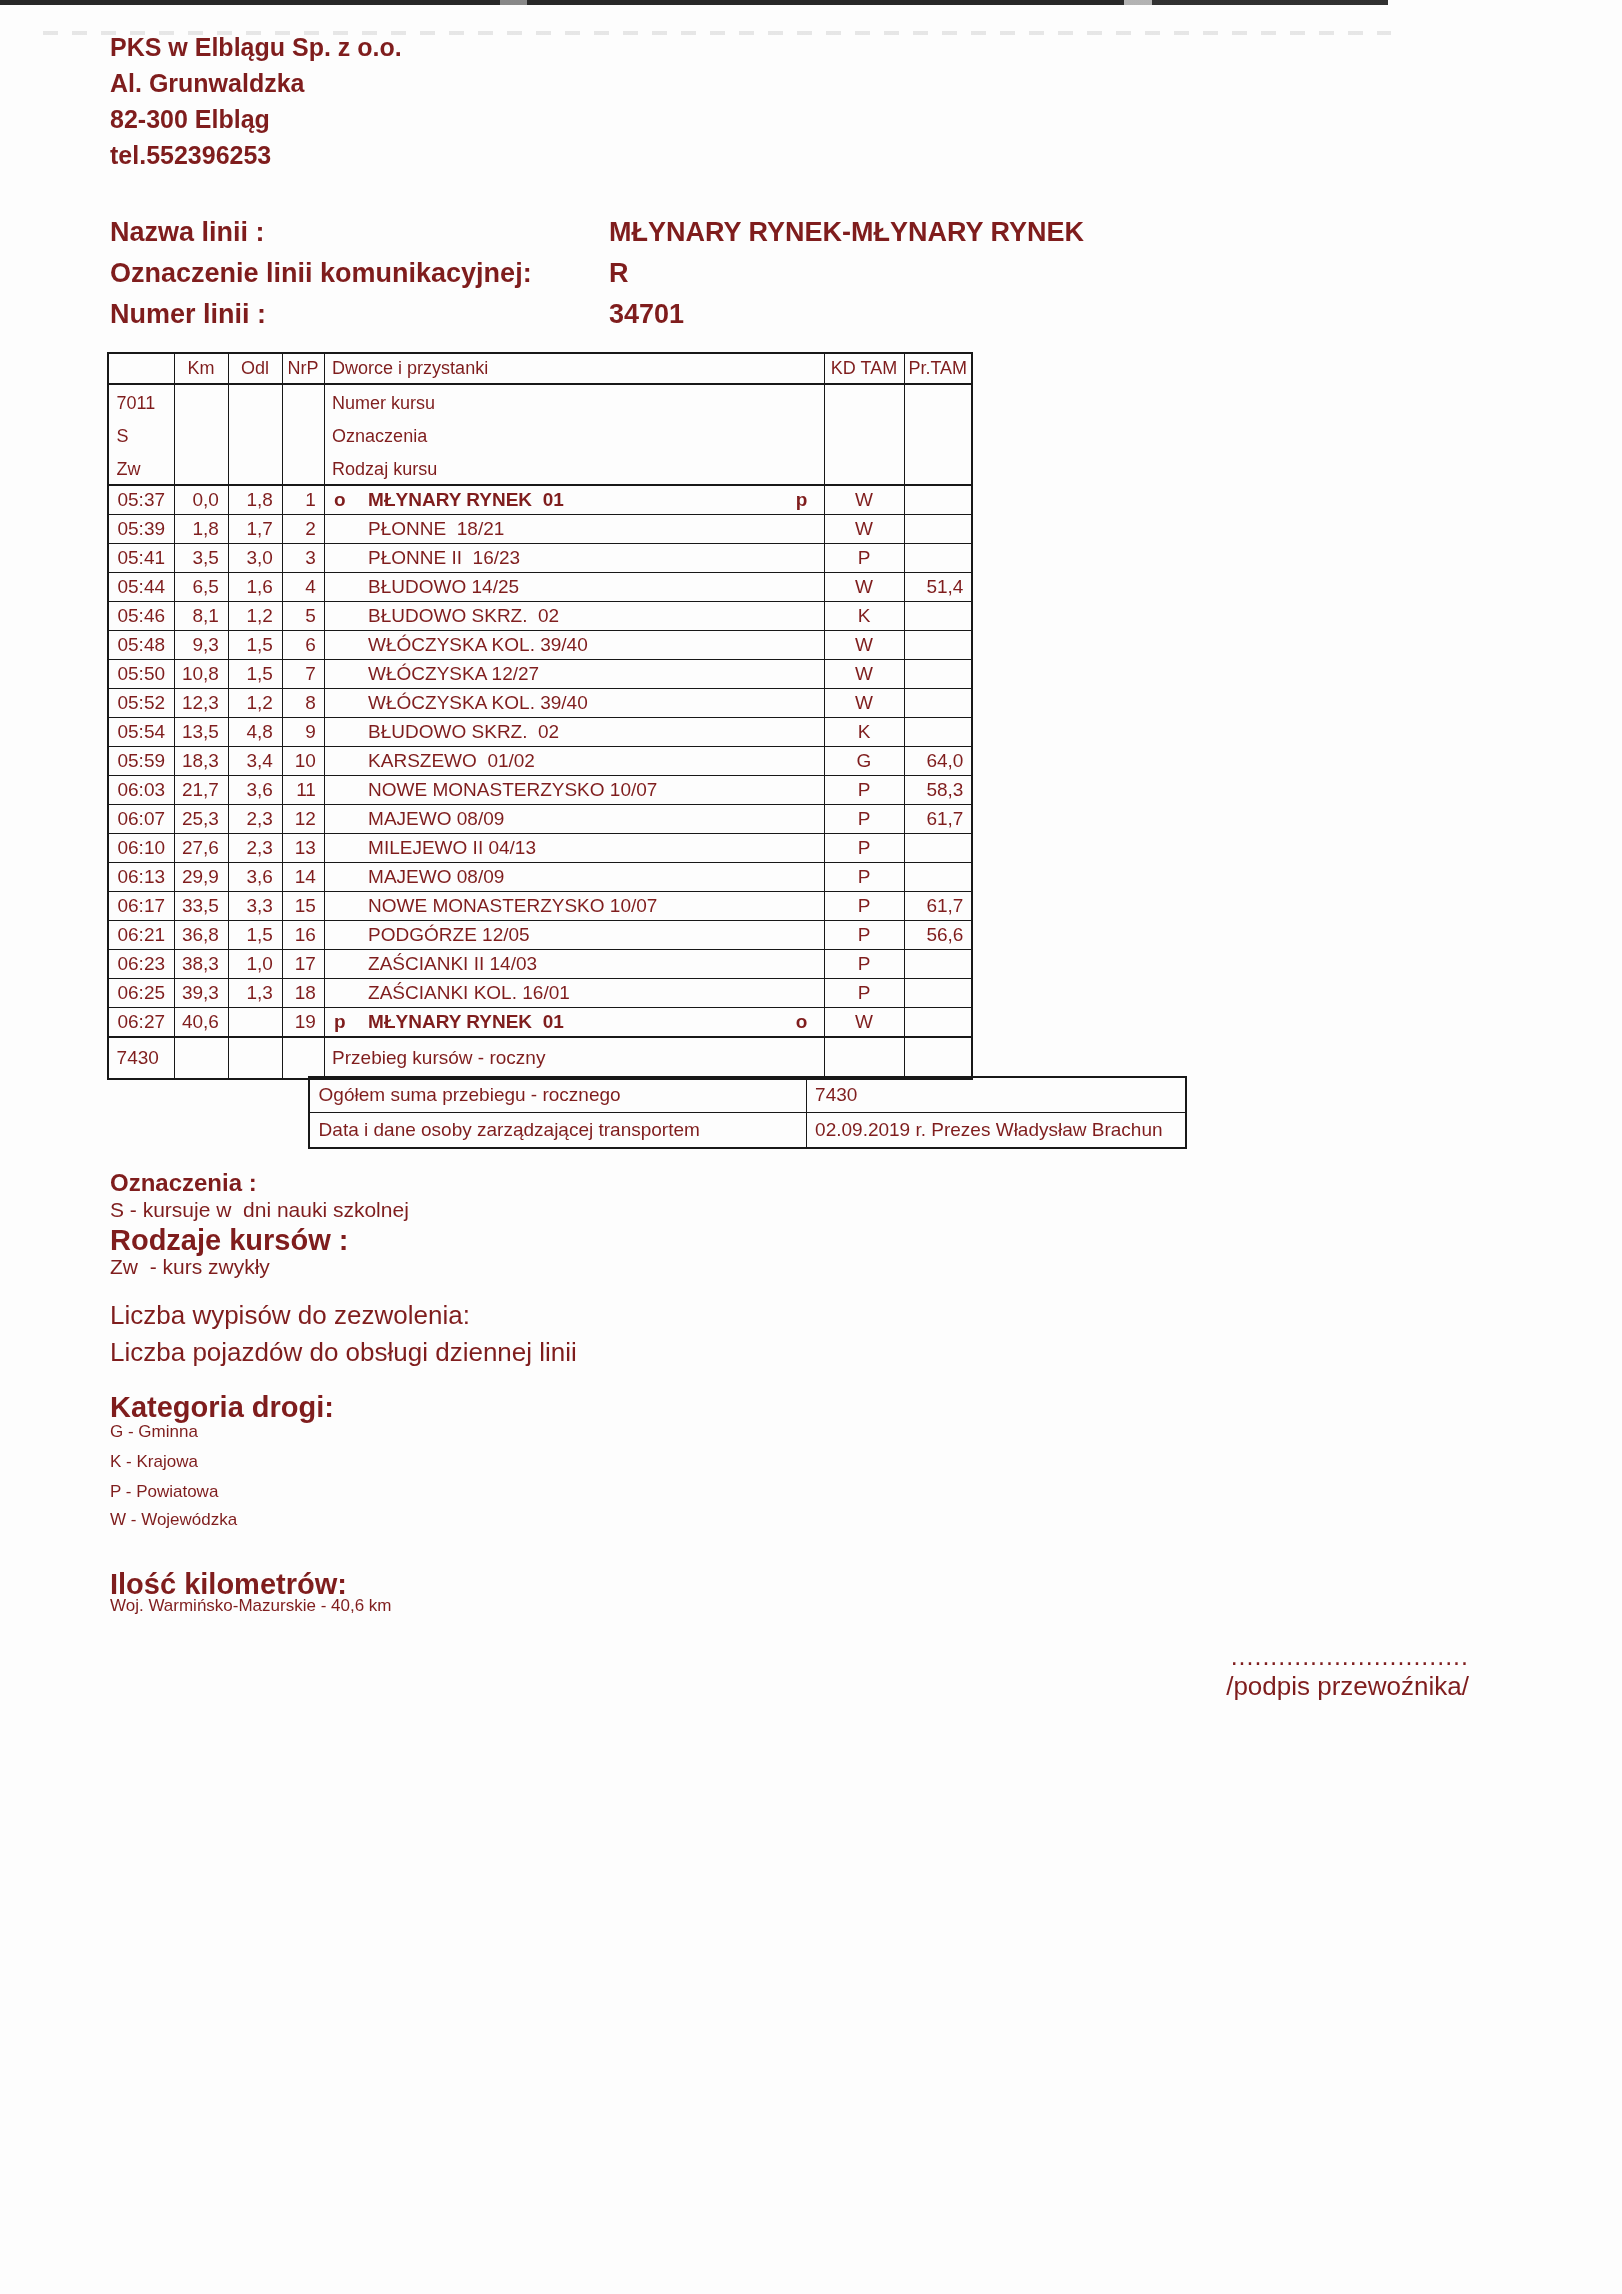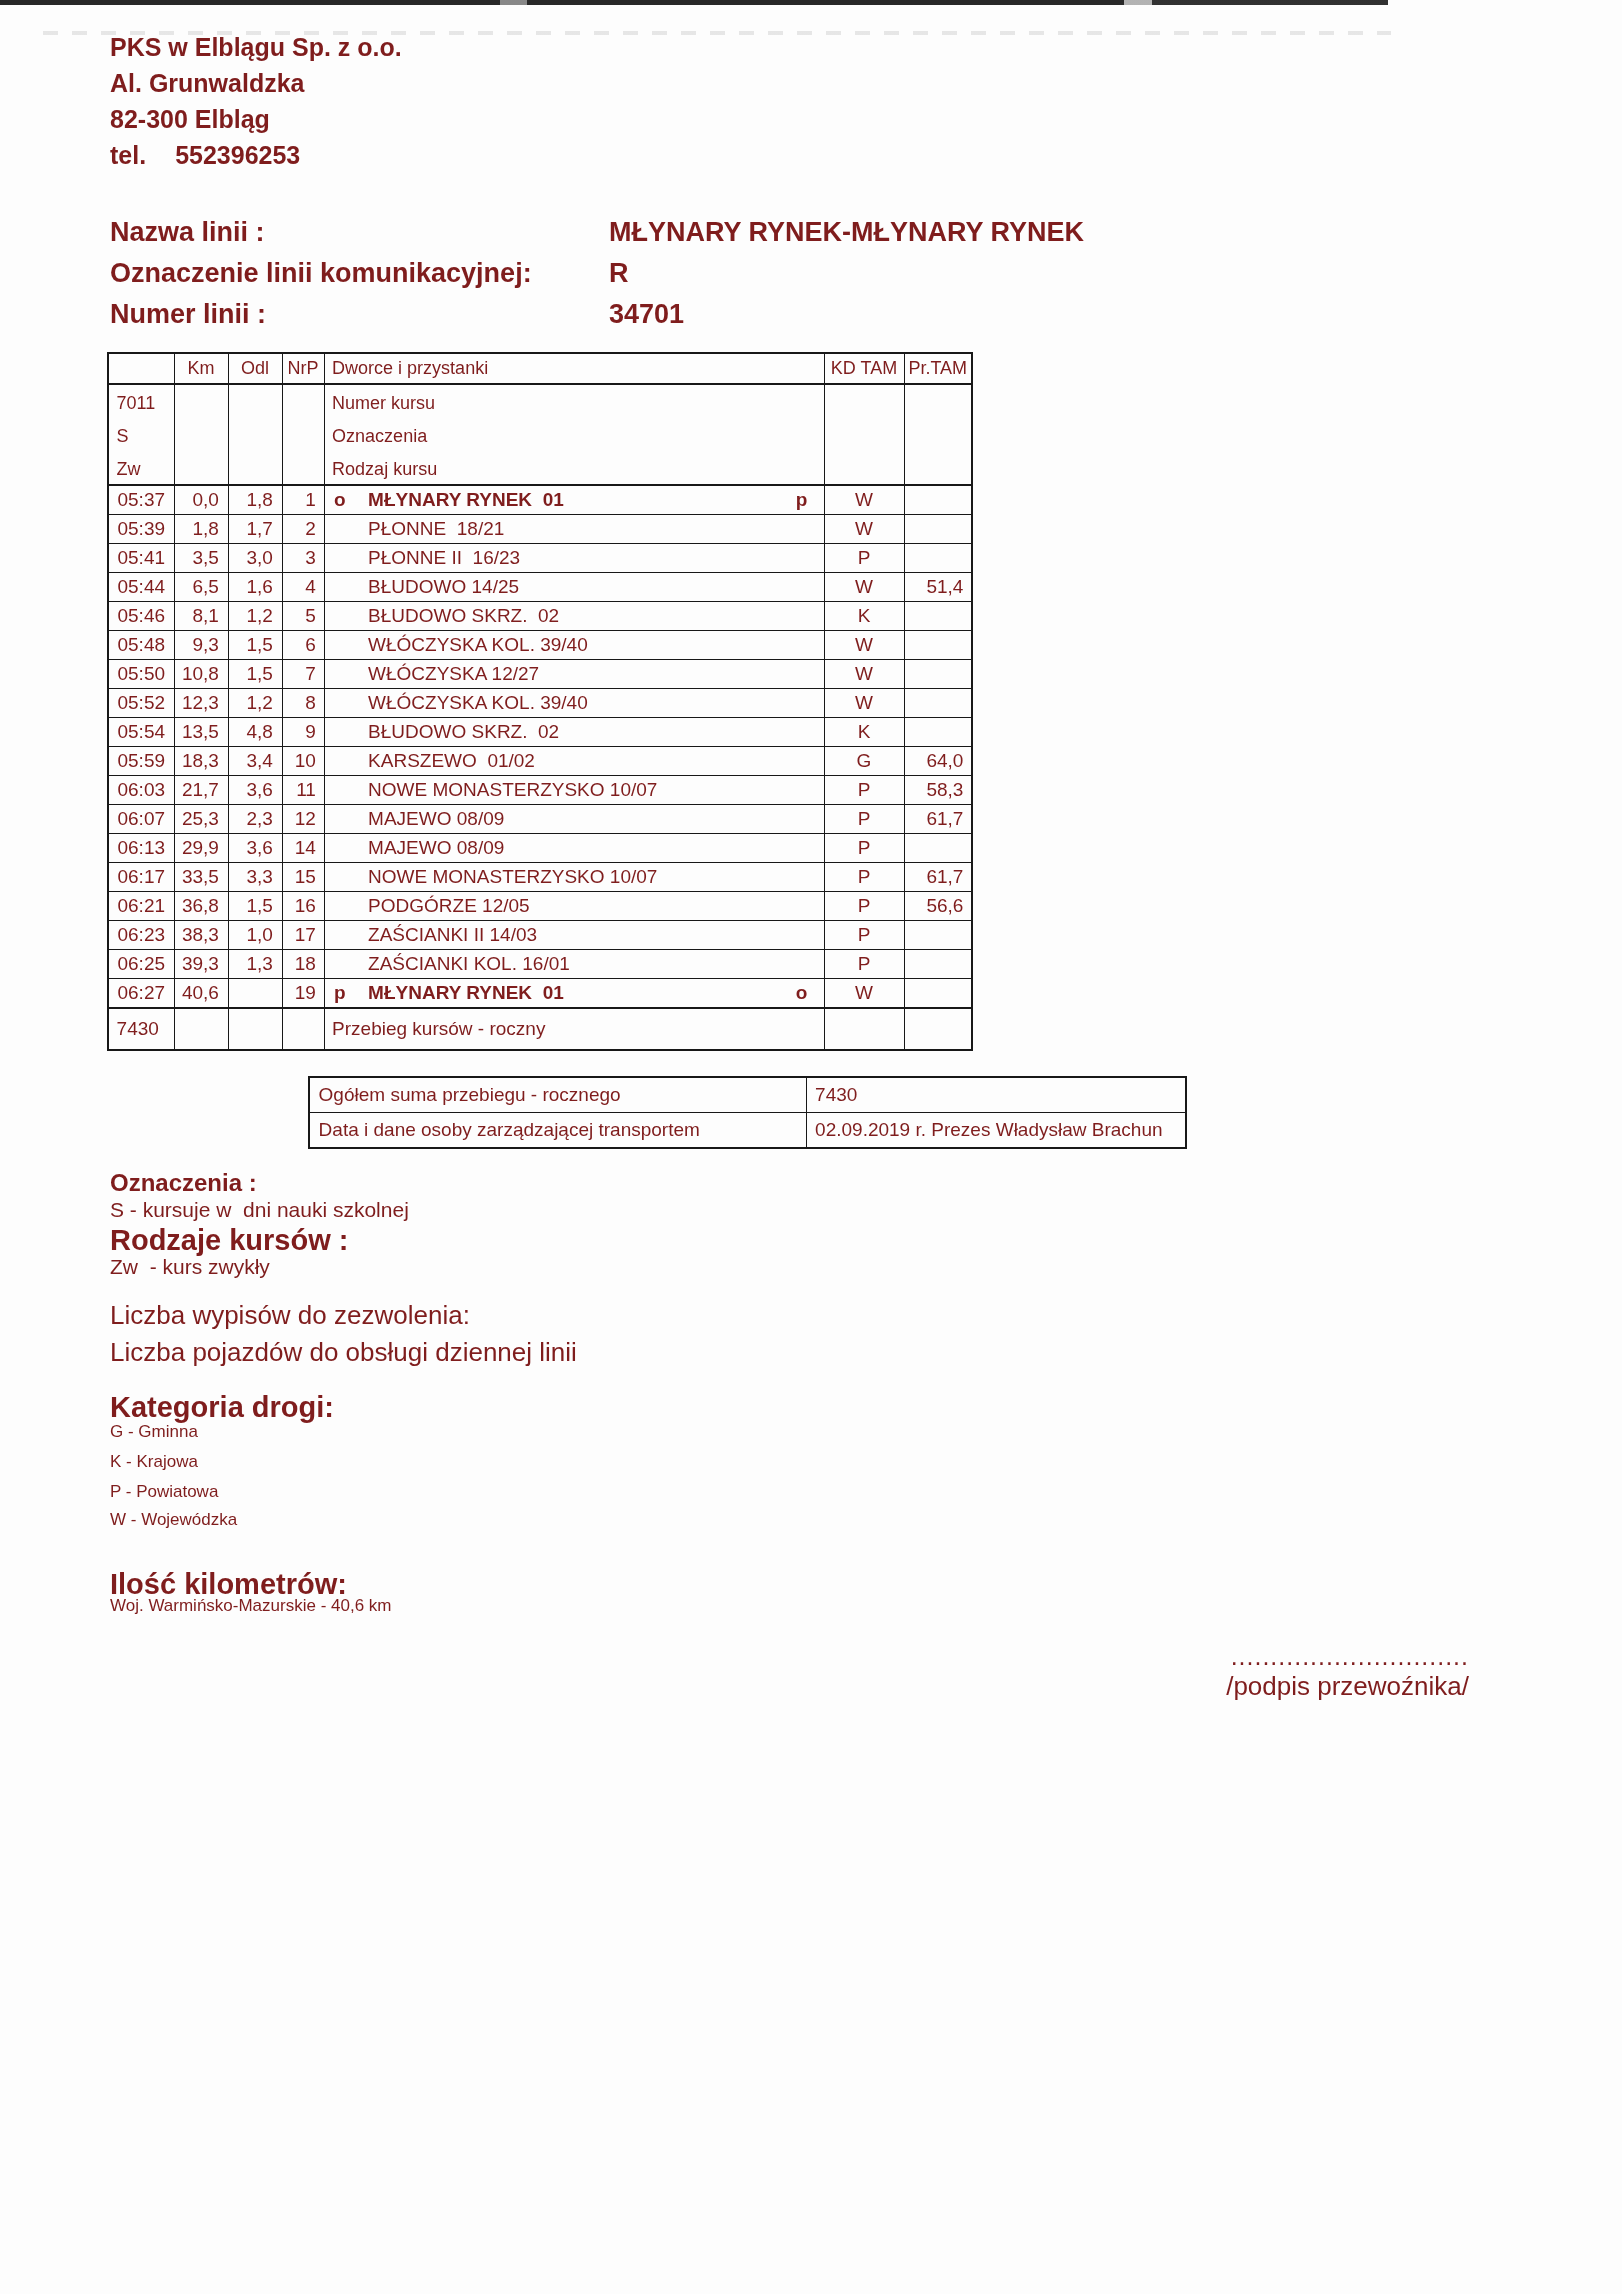--- a/index.html
+++ b/index.html
@@ -10,21 +10,21 @@
     overflow:hidden;
   }
   
   .artifact-top{position:absolute;top:0;left:0;width:1388px;height:4.8px;opacity:.88;
     background:linear-gradient(90deg,#0b0b0b 0 36%,rgba(11,11,11,.55) 36% 38%,#0b0b0b 38% 81%,rgba(11,11,11,.35) 81% 83%,#161616 83% 100%);}
   .artifact-band{position:absolute;top:31px;left:43px;width:1348px;height:3.8px;opacity:.5;
     background:repeating-linear-gradient(90deg,rgba(90,90,90,.28) 0 15.3px,rgba(0,0,0,0) 15.3px 29px);}
 
   
   .company{position:absolute;left:110px;top:29px;font-size:25px;font-weight:bold;line-height:36px;}
-  .company .phone-no{margin-left:29px;}
+  .company .phone-no{}
 
   
   .line-info{position:absolute;left:110px;top:212px;display:grid;grid-template-columns:499px auto;
     font-size:27px;font-weight:bold;line-height:41px;}
 
   
   table.timetable{position:absolute;left:107px;top:352px;border-collapse:collapse;table-layout:fixed;
     border:2.9px solid #181818;font-size:19px;}
   .timetable td,.timetable th{border:1.9px solid #181818;padding:0;vertical-align:middle;overflow:hidden;}
   .timetable .hdr-block td{height:92px;vertical-align:top;border-bottom:2.9px solid #181818;}
@@ -313,20 +313,35 @@
         <div class="stopcell">
           <span class="marker-l"></span>
           <span class="stop-name">MAJEWO 08/09</span>
           <span class="marker-r"></span>
         </div>
       </td>
       <td class="c-kd">P</td>
       <td class="c-pr">61,7</td>
     </tr>
 
+    <tr>
+      <td class="c-time">06:10</td>
+      <td class="c-km">27,6</td>
+      <td class="c-odl">2,3</td>
+      <td class="c-nrp">13</td>
+      <td>
+        <div class="stopcell">
+          <span class="marker-l"></span>
+          <span class="stop-name">MILEJEWO II 04/13</span>
+          <span class="marker-r"></span>
+        </div>
+      </td>
+      <td class="c-kd">P</td>
+      <td class="c-pr"></td>
+    </tr>
 
     <tr>
       <td class="c-time">06:13</td>
       <td class="c-km">29,9</td>
       <td class="c-odl">3,6</td>
       <td class="c-nrp">14</td>
       <td>
         <div class="stopcell">
           <span class="marker-l"></span>
           <span class="stop-name">MAJEWO 08/09</span>

